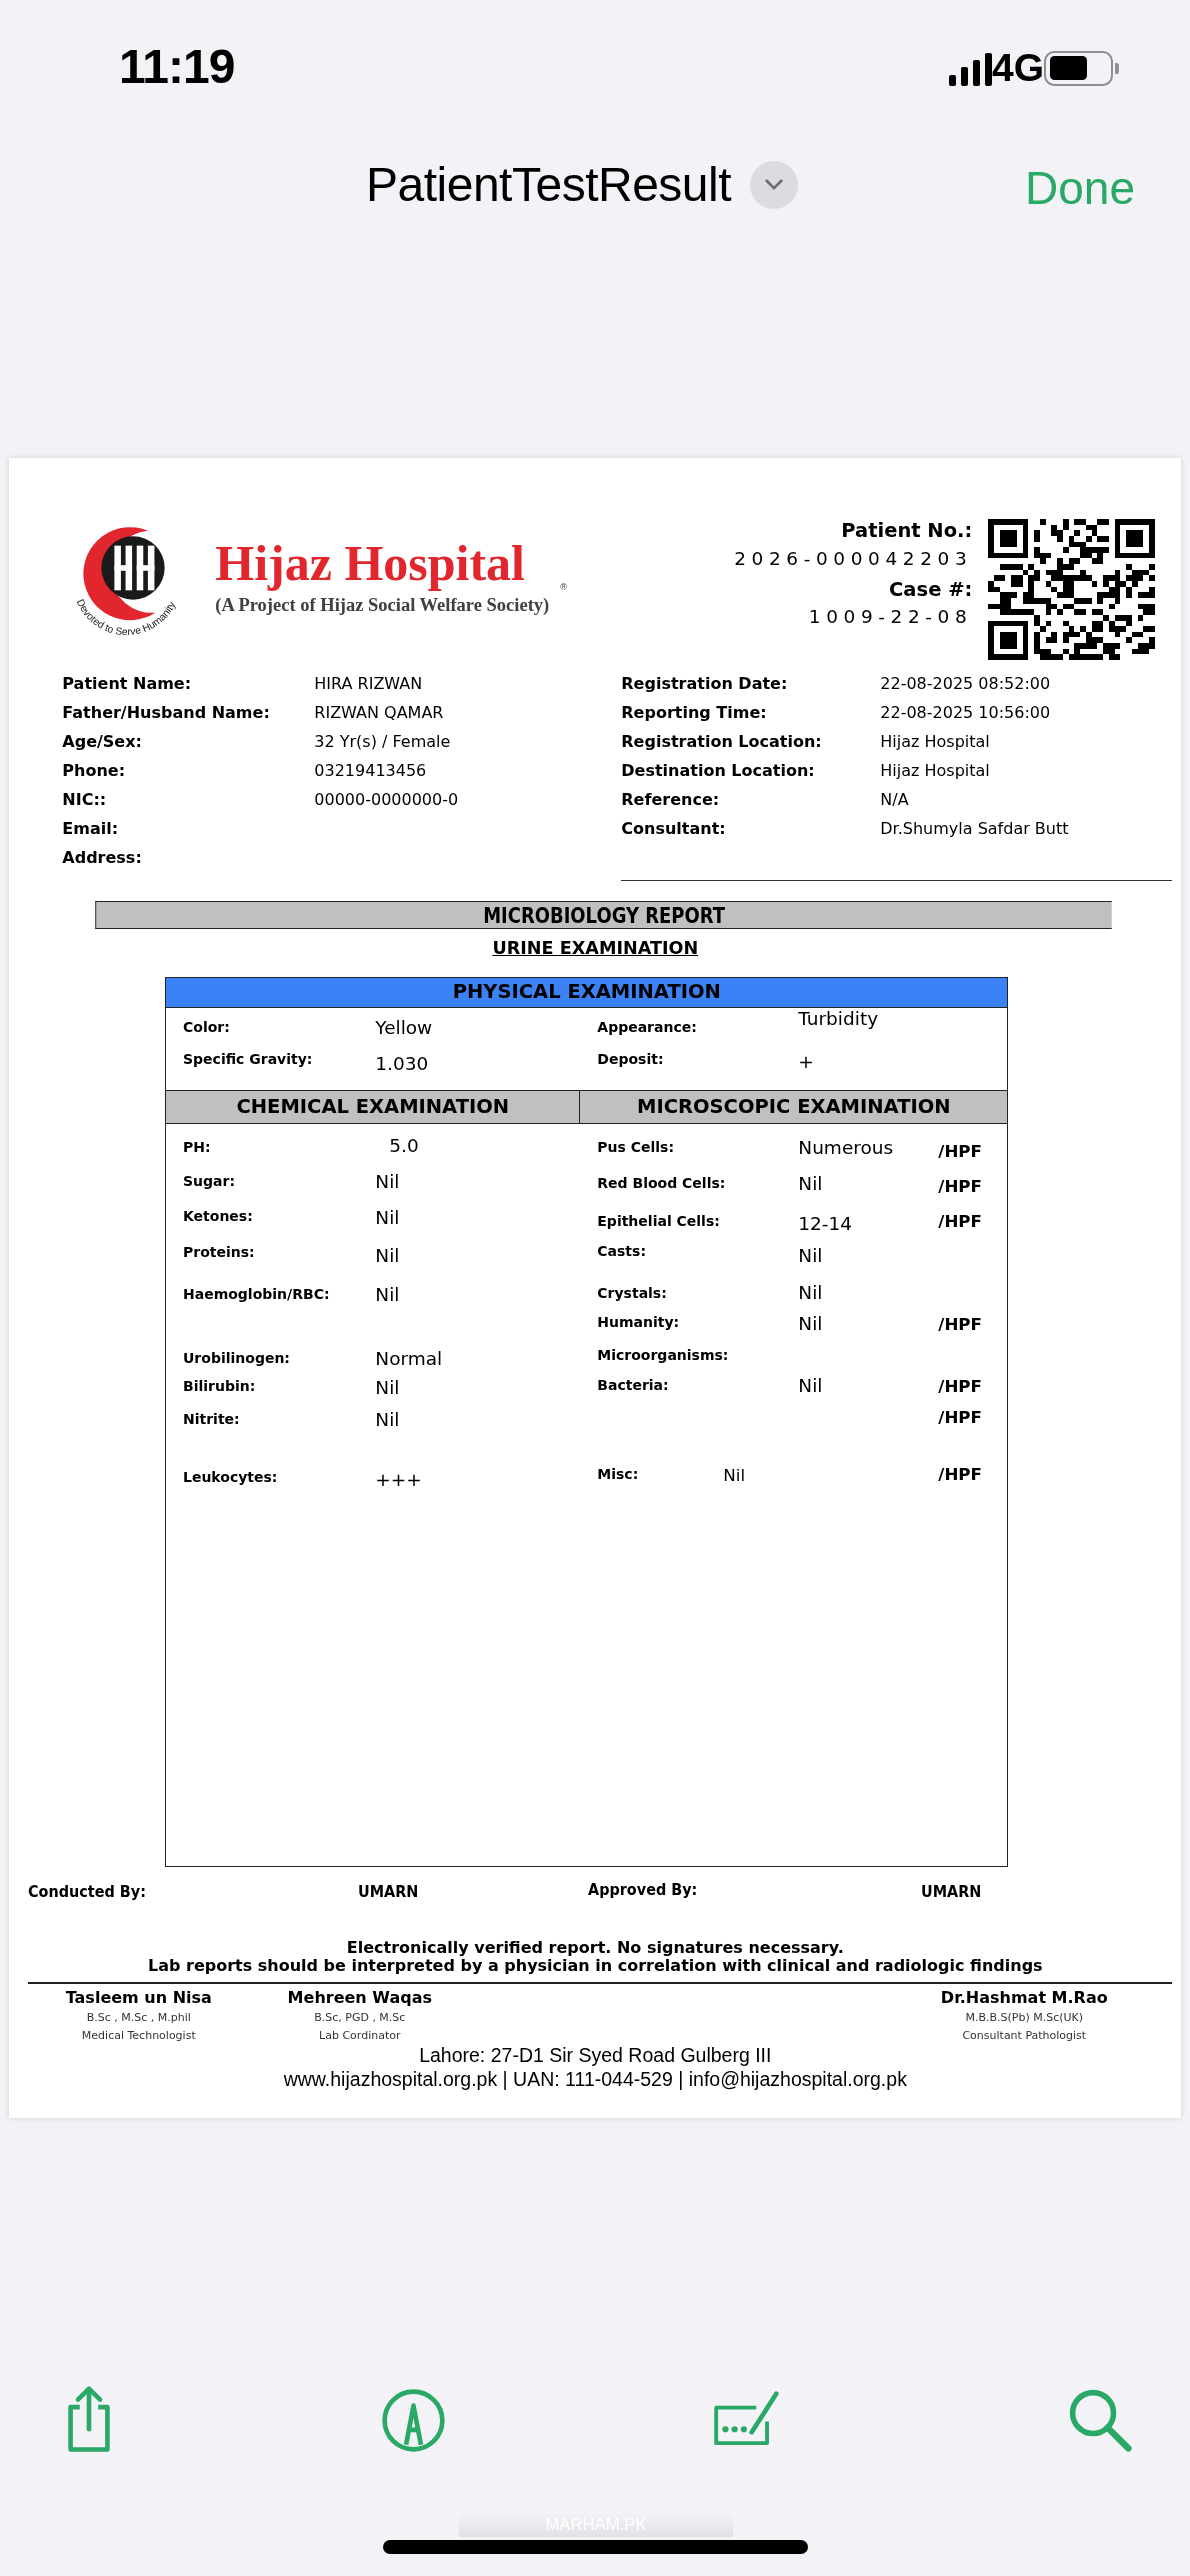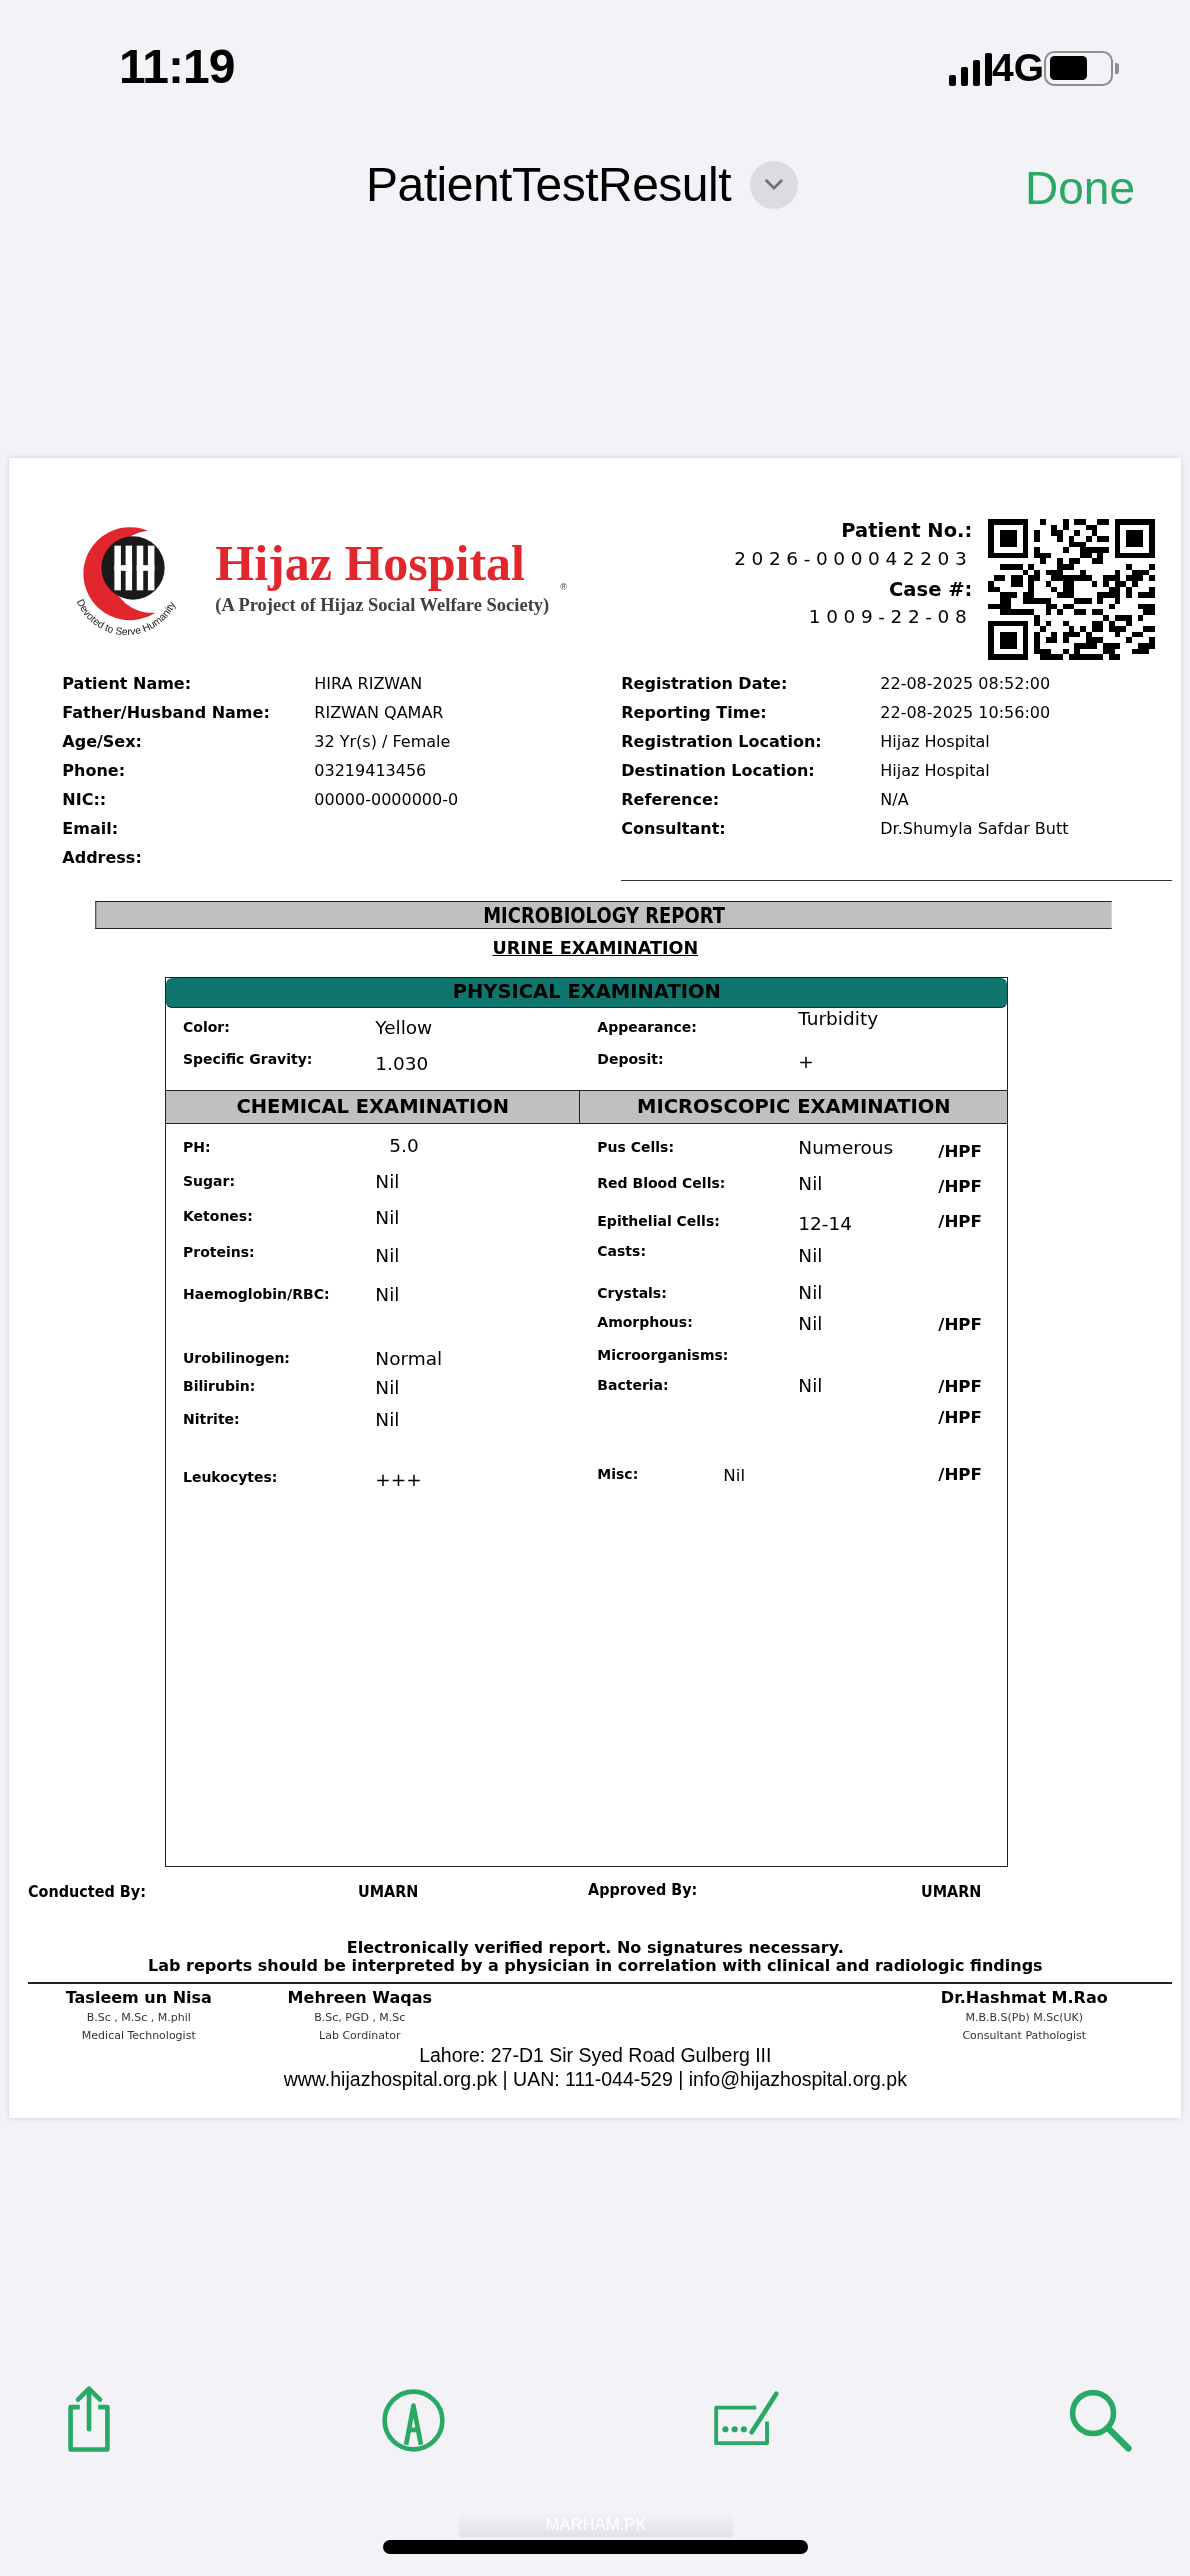--- a/index.html
+++ b/index.html
@@ -43,21 +43,21 @@
   .info-left { left: 53px; }
   .info-left .k { width: 252px; }
   .info-right { left: 612px; }
   .info-right .k { width: 259px; }
   .hr-top { position: absolute; left: 612px; right: 9.3px; top: 422px; border-top: 1.9px solid #333; }
 
   .banner { position: absolute; left: 16.7px; right: 0; top: 443px; height: 28px; background: #c0c0c0; border-top: 1.9px solid #222; border-bottom: 1.9px solid #222; border-left: 1.9px solid #222; text-align: center; font-family: "DejaVu Sans", sans-serif; font-size: 20.4px; font-weight: 700; line-height: 28px; transform: scaleX(0.88); transform-origin: center; }
   .subtitle { position: absolute; left: 0; right: 0; top: 480px; text-align: center; font-family: "DejaVu Sans", sans-serif; font-size: 17.6px; font-weight: 700; text-decoration: underline; }
 
   .exam-box { position: absolute; left: 156px; top: 519px; width: 843px; height: 890px; border: 1.9px solid #222; }
-  .exam-head { height: 30px; background: #0f766e; border-bottom: 1.9px solid #222; text-align: center; font-family: "DejaVu Sans", sans-serif; font-size: 19.5px; font-weight: 700; line-height: 28px; border-radius: 6px; }
+  .exam-head { height: 30px; background: #3b82f6; border-bottom: 1.9px solid #222; text-align: center; font-family: "DejaVu Sans", sans-serif; font-size: 19.5px; font-weight: 700; line-height: 28px; }
   .phys { position: relative; height: 83px; border-bottom: 1.9px solid #222; font-family: "DejaVu Sans", sans-serif; }
   .field-k { position: absolute; font-size: 14px; font-weight: 700; }
   .field-v { position: absolute; font-size: 18.5px; }
   .split-head { display: flex; height: 33px; background: #c0c0c0; border-bottom: 1.9px solid #222; }
   .split-head div { text-align: center; font-family: "DejaVu Sans", sans-serif; font-size: 19.5px; font-weight: 700; line-height: 32px; }
   .split-head .c1 { width: 414px; border-right: 1.9px solid #222; }
   .split-head .c2 { flex: 1; }
   .results { position: relative; height: 738px; font-family: "DejaVu Sans", sans-serif; }
   .unit { position: absolute; font-size: 16.7px; font-weight: 700; }
 
@@ -482,21 +482,21 @@
       <span class="field-k" style="left:431px;top:51px">Red Blood Cells:</span>
       <span class="field-v" style="left:632px;top:49px">Nil</span>
       <span class="unit" style="left:772px;top:52px">/HPF</span>
       <span class="field-k" style="left:431px;top:89px">Epithelial Cells:</span>
       <span class="field-v" style="left:632px;top:89px">12-14</span>
       <span class="unit" style="left:772px;top:87px">/HPF</span>
       <span class="field-k" style="left:431px;top:119px">Casts:</span>
       <span class="field-v" style="left:632px;top:121px">Nil</span>
       <span class="field-k" style="left:431px;top:161px">Crystals:</span>
       <span class="field-v" style="left:632px;top:158px">Nil</span>
-      <span class="field-k" style="left:431px;top:190px">Amorphous:</span>
+      <span class="field-k" style="left:431px;top:190px">Humanity:</span>
       <span class="field-v" style="left:632px;top:189px">Nil</span>
       <span class="unit" style="left:772px;top:190px">/HPF</span>
       <span class="field-k" style="left:431px;top:223px">Microorganisms:</span>
       <span class="field-k" style="left:431px;top:253px">Bacteria:</span>
       <span class="field-v" style="left:632px;top:251px">Nil</span>
       <span class="unit" style="left:772px;top:252px">/HPF</span>
       <span class="unit" style="left:772px;top:283px">/HPF</span>
       <span class="field-k" style="left:431px;top:342px">Misc:</span>
       <span class="field-v" style="left:557px;top:341px;font-size:16.7px">Nil</span>
       <span class="unit" style="left:772px;top:340px">/HPF</span>

